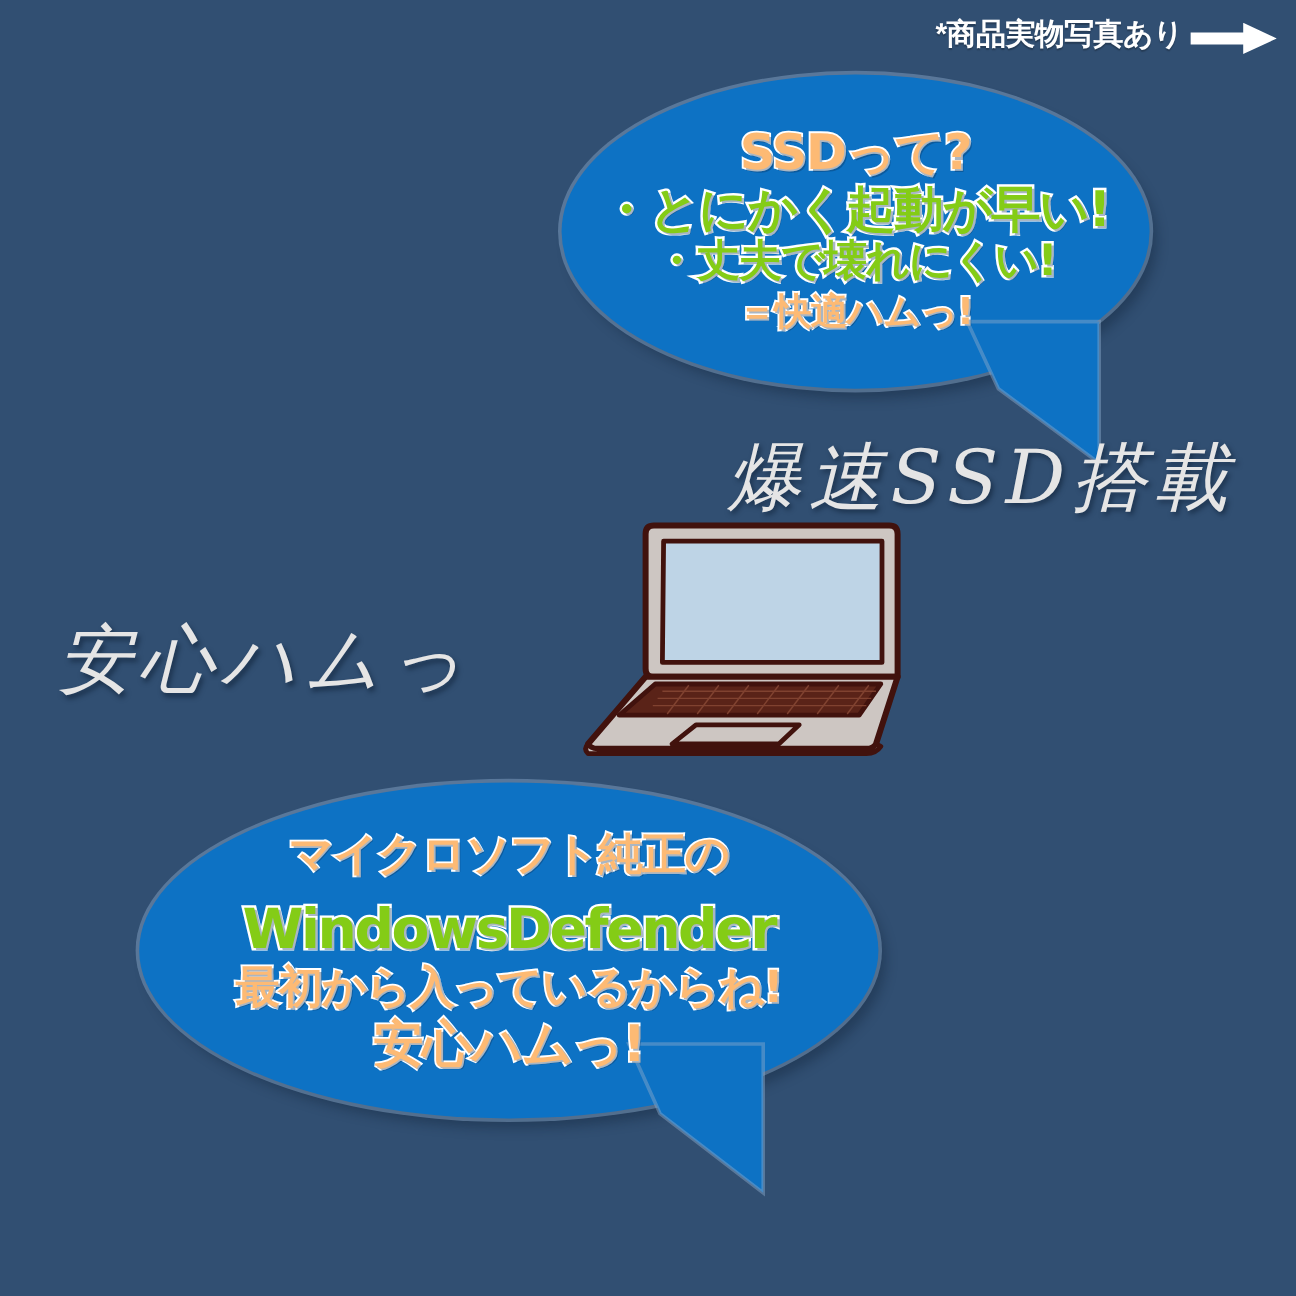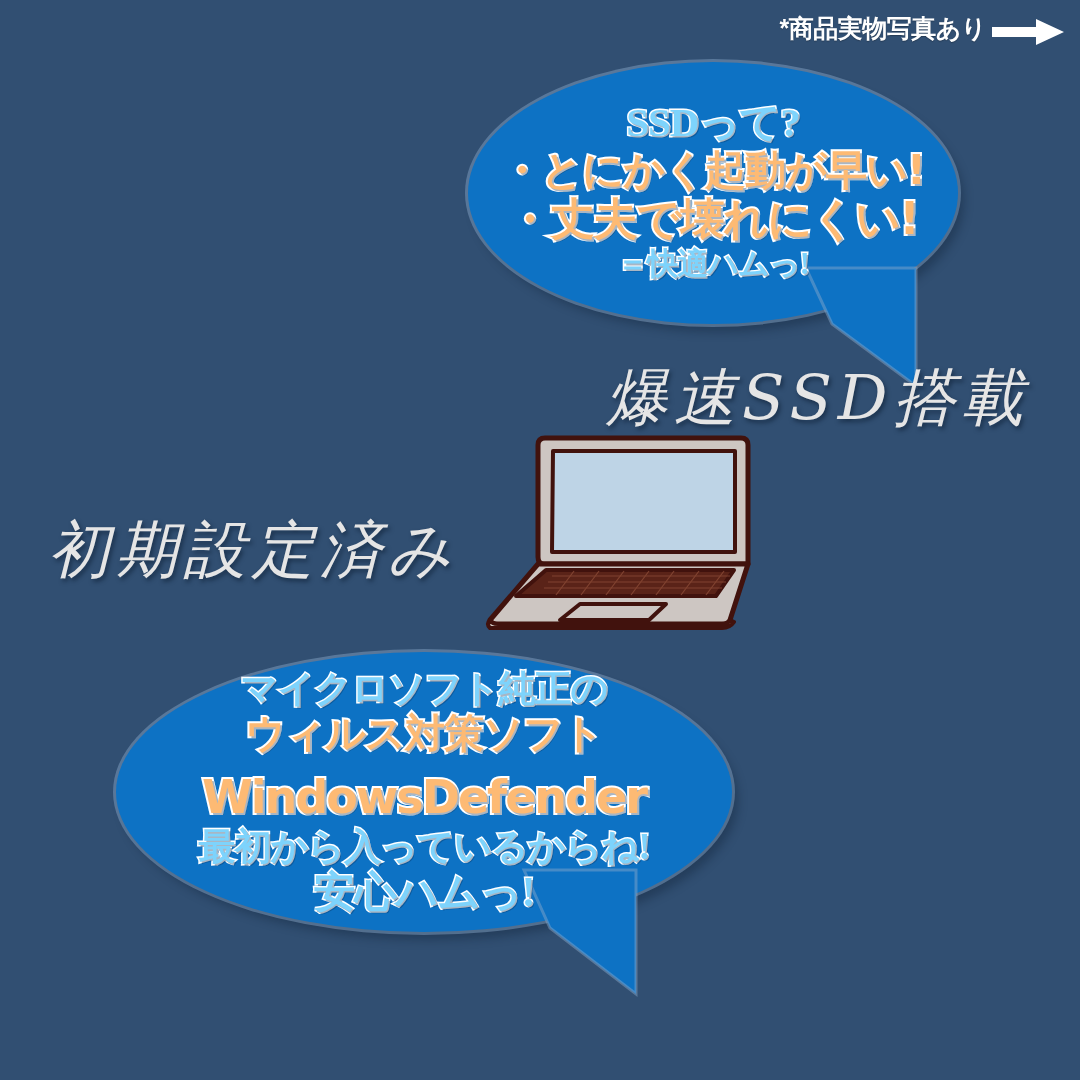--- a/index.html
+++ b/index.html
@@ -40,29 +40,29 @@
     z-index:3;
     letter-spacing:-1px;
   }
   .bubble-text .ln{
     display:block;white-space:nowrap;
     -webkit-text-stroke:4px #ffffff;
     paint-order:stroke fill;
     text-shadow:
       2px 2px 0 rgba(10,45,85,.35);
   }
-  .ln.w{color:#7dd3fc;font-family:Liberation Serif, serif;-webkit-text-stroke:3px #ffffff;}
-  .ln.y{color:#fdba74;-webkit-text-stroke:4px #ffffff;}
+  .ln.w{color:#fdba74;-webkit-text-stroke:3px #ffffff;}
+  .ln.y{color:#84cc16;-webkit-text-stroke:4px #ffffff;}
 
   
   #bubbleA{left:468px;top:62px;width:490px;height:262px;}
   #bubbleA .bubble-text{padding-bottom:4px;}
   #bubbleA .l1{font-size:41px;}
   #bubbleA .l2{font-size:41px;margin-top:2px;}
-  #bubbleA .l3{font-size:44px;margin-top:0;}
+  #bubbleA .l3{font-size:36px;margin-top:0;}
   #bubbleA .l4{font-size:31px;margin-top:4px;}
 
   
   #bubbleB{left:24px;top:238px;width:472px;height:258px;}
   #bubbleB .l1{font-size:35px;}
   #bubbleB .l2{font-size:35px;margin-top:3px;}
   #bubbleB .l3{font-size:35px;margin-top:6px;}
   #bubbleB .l4{font-size:35px;margin-top:5px;}
 
   
@@ -119,29 +119,28 @@
   </div>
 
 
   <div class="bubble" id="bubbleC">
     <svg class="tail" style="left:400px;top:212px;width:150px;height:140px;z-index:1;" viewBox="0 0 150 140">
       <path d="M8 6 L120 6 L120 130 L34 64 Z" fill="#0d72c4" stroke="rgba(140,170,205,.45)" stroke-width="3"></path>
     </svg>
     <div class="ellipse"></div>
     <div class="bubble-text">
       <span class="ln w l1">マイクロソフト純正の</span>
-      <span class="ln y l2">ウィルス対策ソフト</span>
       <span class="ln y l3">WindowsDefender</span>
       <span class="ln w l4">最初から入っているからね!</span>
       <span class="ln w l5">安心ハムっ!</span>
     </div>
   </div>
 
   <div class="caption" id="cap-ssd">爆速SSD搭載</div>
-  <div class="caption" id="cap-setup">初期設定済み</div>
+  <div class="caption" id="cap-setup">安心ハムっ</div>
 
   <svg id="laptop" viewBox="0 0 336 220">
     <g stroke="#41120d" stroke-width="5" stroke-linejoin="round">
 
       <path d="M111 14 L307 14 Q314 14 314 21 L314 140 L110 140 Q104 140 104 133 L104 21 Q104 14 111 14 Z" fill="#cdc6c2"></path>
 
       <path d="M119 27 L301 27 L301 128 L118 128 Z" fill="#bed4e6" stroke-width="4"></path>
 
       <path d="M104 140 L314 140 L296 196 Q294 200 288 200 L64 200 Q58 200 56 196 Z" fill="#cdc6c2"></path>
 

